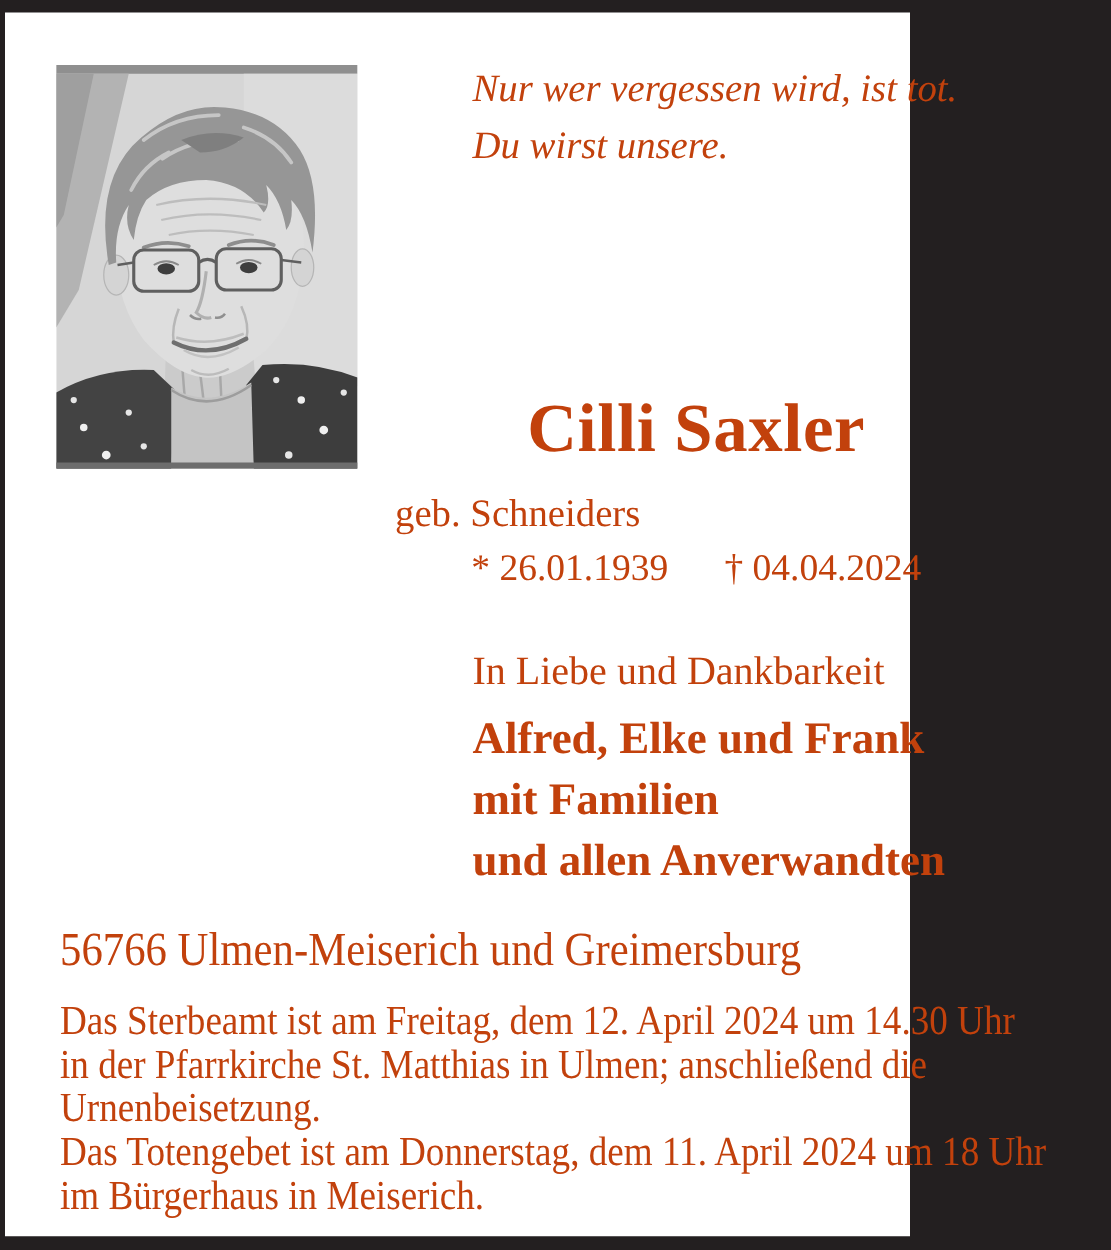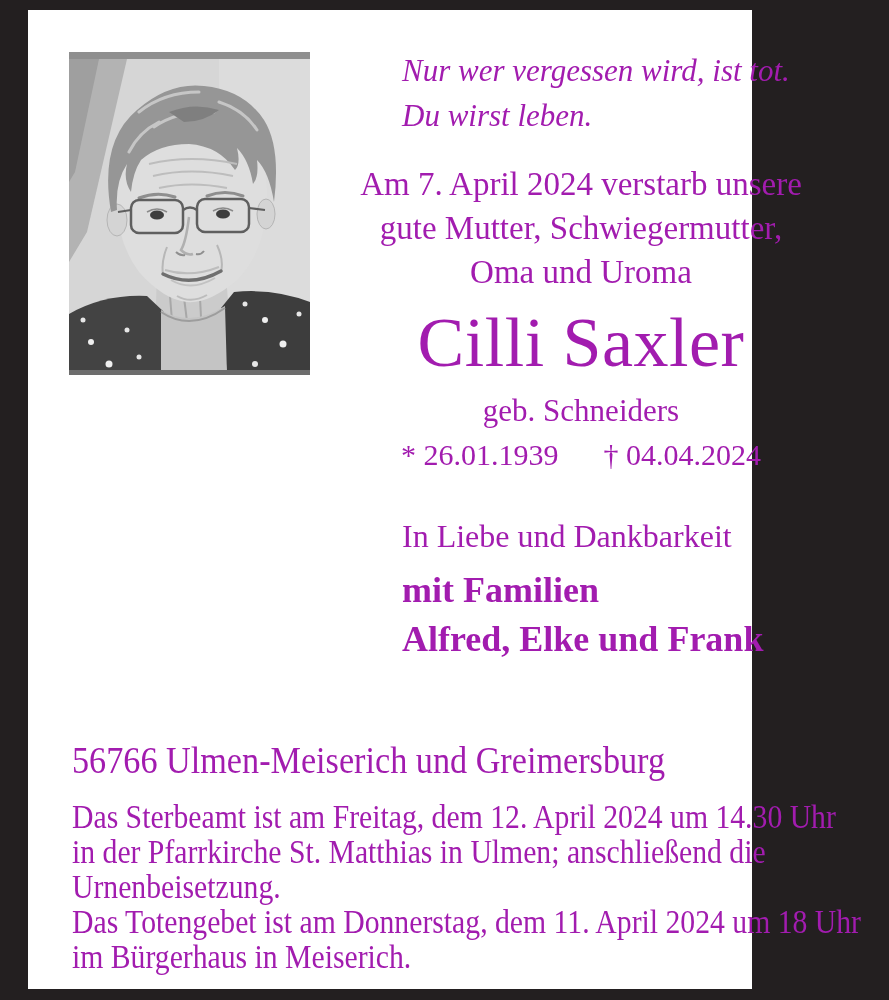--- a/index.html
+++ b/index.html
@@ -4,43 +4,43 @@
 <style>
   html,body{margin:0;padding:0;background:#ffffff;}
   .page{
     position:relative;
     width:889px;height:1000px;
     background:#231f20;
     overflow:hidden;
     font-family:"Liberation Serif", serif;
   }
   .inner{
-    position:absolute;left:28px;top:10px;width:724px;height:979px;
-    background:#ffffff;color:#a21caf;
+    position:absolute;left:4px;top:10px;width:724px;height:979px;
+    background:#ffffff;color:#c2410c;
   }
   .photo{
     position:absolute;left:41px;top:42px;width:241px;height:323px;
   }
   .quote{
     position:absolute;left:374px;top:38px;
     font-style:italic;font-size:31px;line-height:45px;
     white-space:nowrap;
   }
   .announcement{
     position:absolute;left:312px;top:152px;width:482px;
     text-align:center;font-size:33px;line-height:44px;
   }
   .deceased-name{
     position:absolute;left:312px;top:293px;width:482px;
-    text-align:center;font-size:70px;line-height:80px;font-weight:normal;
+    text-align:center;font-size:55px;line-height:80px;font-weight:bold;
     margin:0;letter-spacing:0.5px;
   }
   .maiden{
     position:absolute;left:312px;top:383px;width:482px;
-    text-align:center;font-size:31px;
+    text-align:left;font-size:31px;
   }
   .dates{
     position:absolute;left:312px;top:428px;width:482px;
     display:flex;justify-content:center;gap:45px;
     font-size:30px;white-space:nowrap;
   }
   .farewell-lead{
     position:absolute;left:374px;top:508px;
     font-size:32px;white-space:nowrap;font-family:Liberation Serif, serif;
   }
@@ -122,41 +122,37 @@
       <circle cx="196" cy="268" r="3" fill="#efefef"></circle>
       <circle cx="214" cy="292" r="3.5" fill="#efefef"></circle>
       <circle cx="186" cy="312" r="3" fill="#e6e6e6"></circle>
       <circle cx="230" cy="262" r="2.5" fill="#e6e6e6"></circle>
       <circle cx="176" cy="252" r="2.5" fill="#e6e6e6"></circle>
       <rect x="0" y="318" width="241" height="5" fill="#6d6d6d"></rect>
     </svg>
 
     <div class="quote">
       <div>Nur wer vergessen wird, ist tot.</div>
-      <div>Du wirst leben.</div>
+      <div>Du wirst unsere.</div>
     </div>
 
-    <div class="announcement">
-      <div>Am 7. April 2024 verstarb unsere</div>
-      <div>gute Mutter, Schwiegermutter,</div>
-      <div>Oma und Uroma</div>
-    </div>
 
     <h1 class="deceased-name">Cilli Saxler</h1>
     <div class="maiden">geb. Schneiders</div>
 
     <div class="dates">
       <span>* 26.01.1939</span>
       <span>† 04.04.2024</span>
     </div>
 
     <div class="farewell-lead">In Liebe und Dankbarkeit</div>
     <div class="mourners">
+      <div>Alfred, Elke und Frank</div>
       <div>mit Familien</div>
-      <div>Alfred, Elke und Frank</div>
+      <div>und allen Anverwandten</div>
     </div>
 
     <div class="location">56766 Ulmen-Meiserich und Greimersburg</div>
 
     <div class="service">
       <div>Das Sterbeamt ist am Freitag, dem 12. April 2024 um 14.30 Uhr</div>
       <div>in der Pfarrkirche St. Matthias in Ulmen; anschließend die</div>
       <div>Urnenbeisetzung.</div>
       <div>Das Totengebet ist am Donnerstag, dem 11. April 2024 um 18 Uhr</div>
       <div>im Bürgerhaus in Meiserich.</div>

